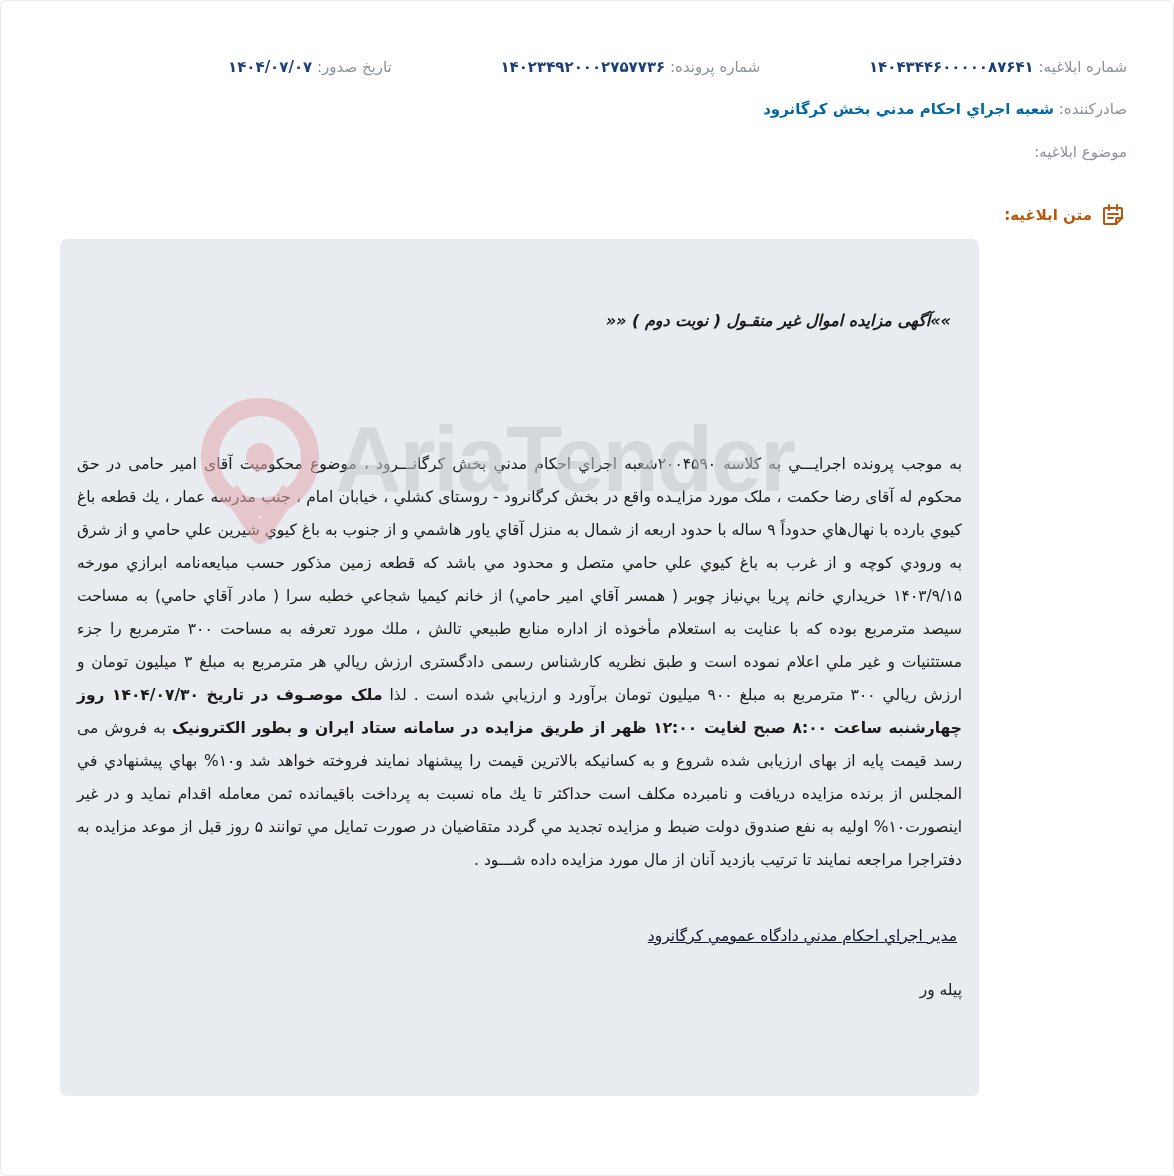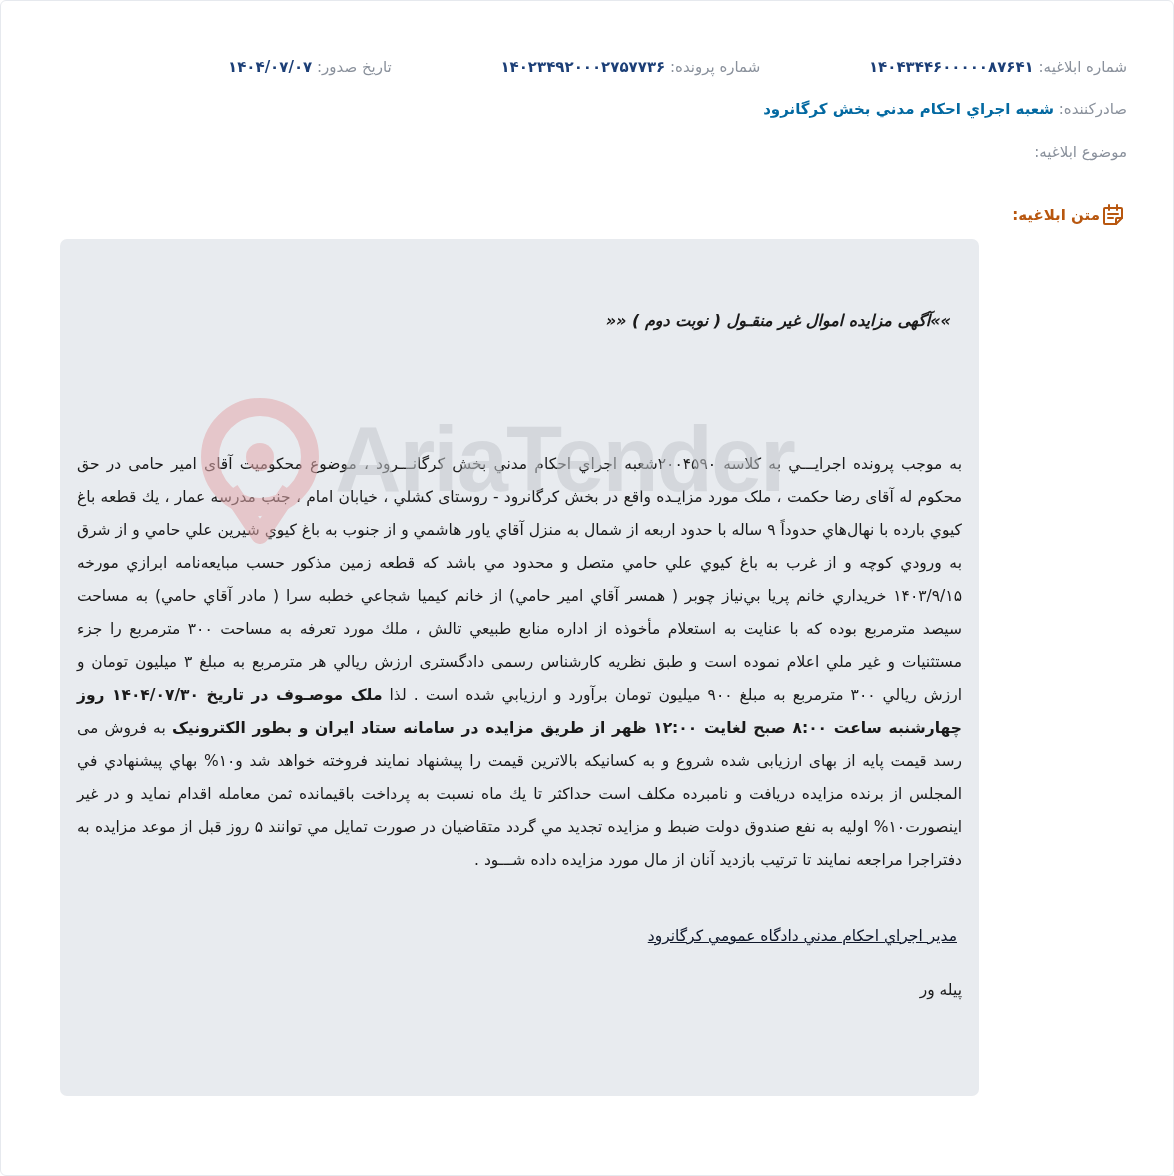--- a/index.html
+++ b/index.html
@@ -37,20 +37,21 @@
     .row1 { top: 58px; left: 47px; justify-content: space-between; }
     .row1 .pair { display: flex; align-items: center; }
     .row2 { top: 100px; }
     .row3 { top: 143px; }
     .section-title {
       position: absolute;
       right: 48px;
       top: 202px;
       display: flex;
       align-items: center;
+      gap: 8px;
       color: #b8570f;
       font-weight: bold;
       font-size: 15px;
     }
     .section-title svg { display: block; }
     .card {
       position: absolute;
       left: 60px;
       top: 239px;
       width: 919px;

